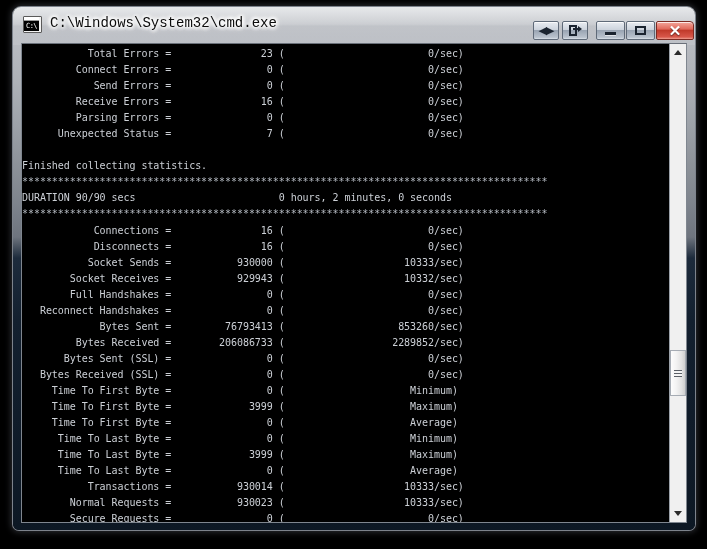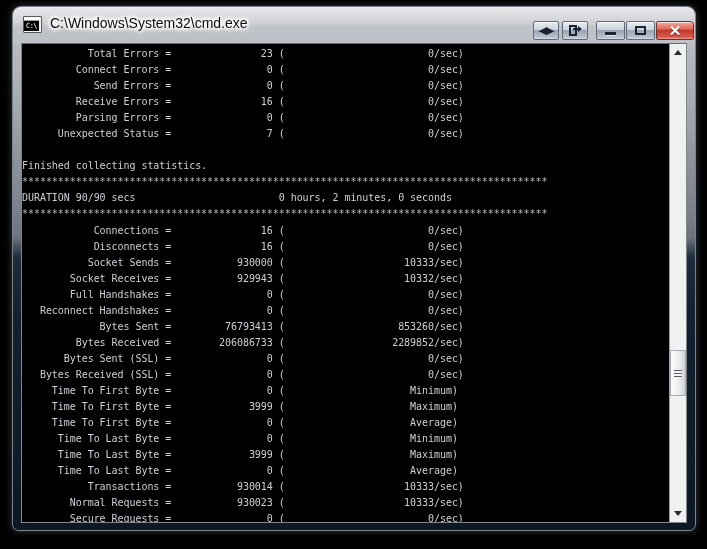--- a/index.html
+++ b/index.html
@@ -91,21 +91,21 @@
     font-size: 7px;
     line-height: 10px;
     text-align: center;
     letter-spacing: -0.5px;
     overflow: hidden;
   }
   #title-text {
     position: absolute;
     left: 37px;
     top: 8px;
-    font-family: Liberation Sans, sans-serif;
+    font-family: Liberation Mono, monospace;
     font-size: 14px;
     color: #0b0b0b;
     text-shadow:
        0 0 5px #ffffff, 0 0 5px #ffffff, 0 0 8px #ffffff,
        1px 0 4px #ffffff, -1px 0 4px #ffffff, 0 1px 4px #ffffff, 0 -1px 4px #ffffff;
     white-space: nowrap;
   }
 
   
   .capbtn {

